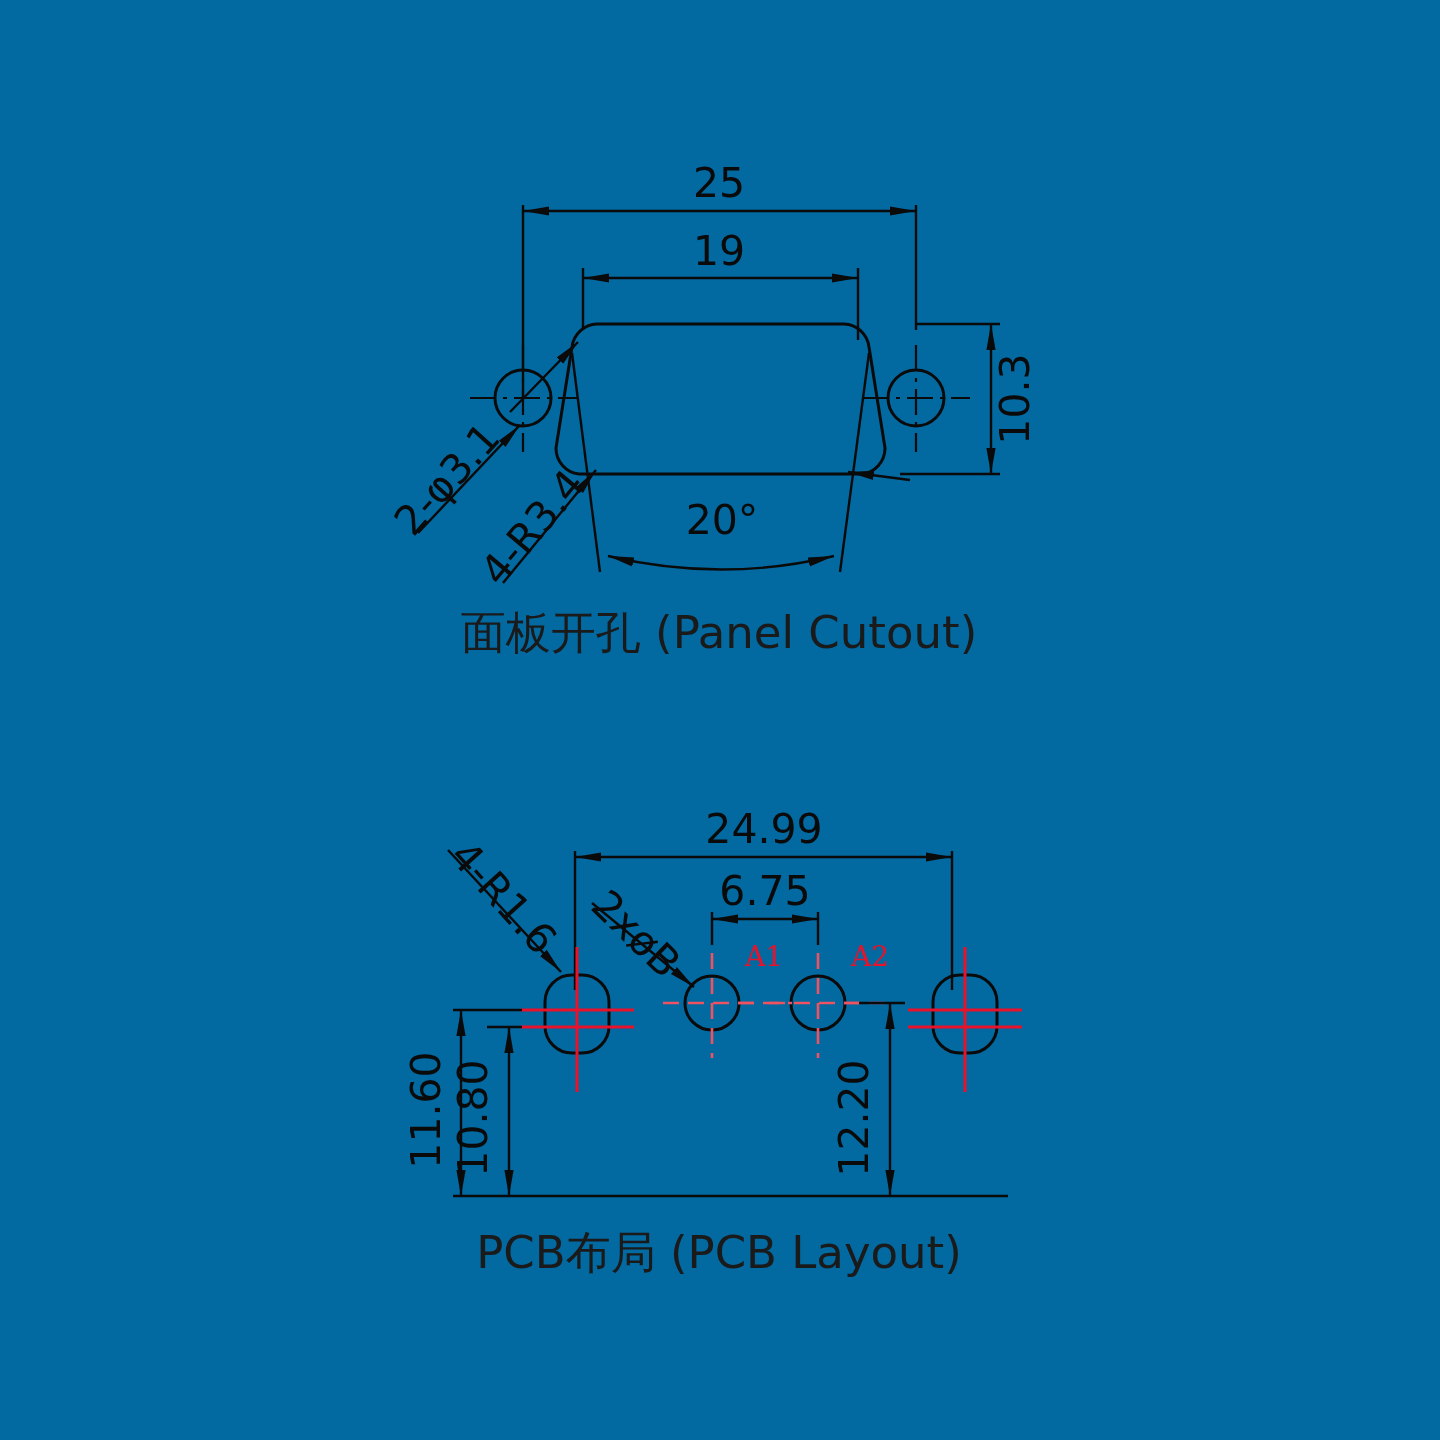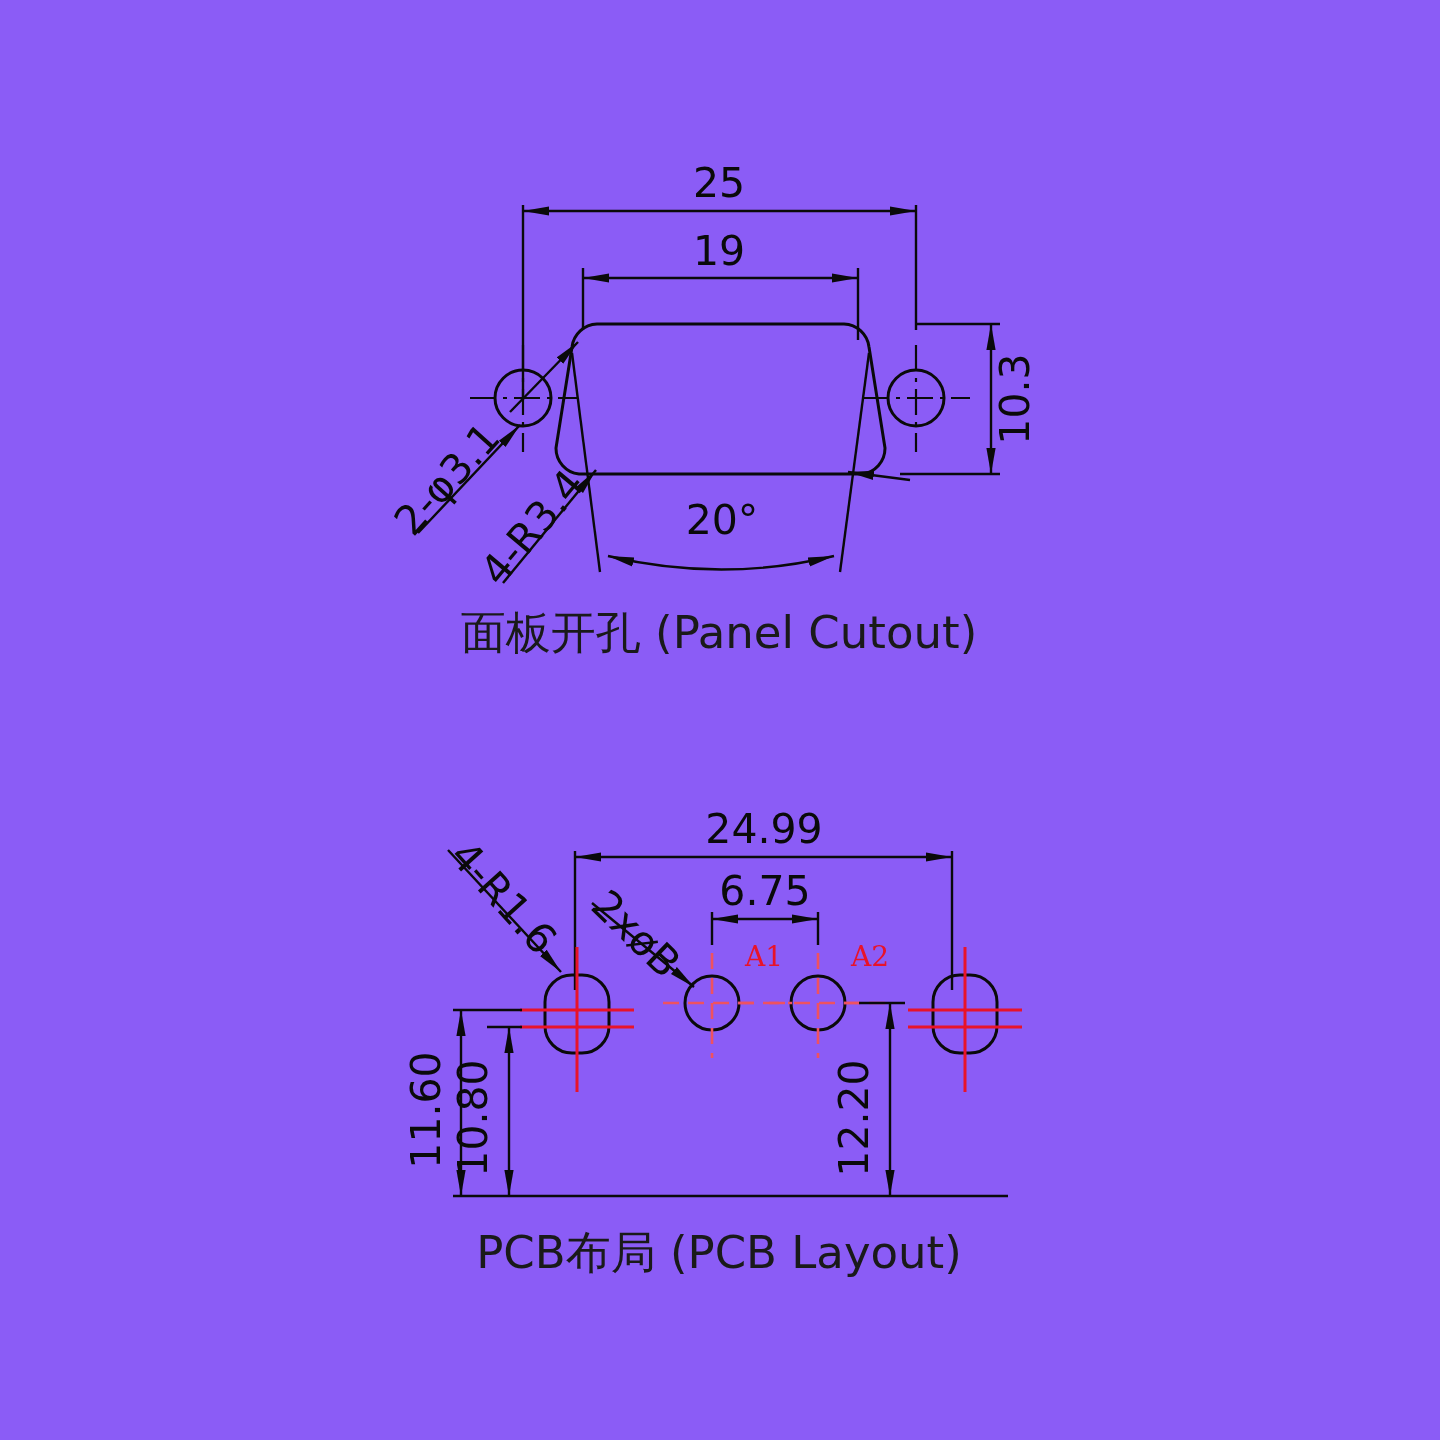--- a/index.html
+++ b/index.html
@@ -11,21 +11,21 @@
   body {
     width: 1440px;
     height: 1440px;
     font-family: "DejaVu Sans", sans-serif;
     overflow: hidden;
   }
   #drawing-root {
     position: relative;
     width: 1440px;
     height: 1440px;
-    background: #8b5cf6;
+    background: #0369a1;
   }
   svg.sheet {
     display: block;
     width: 1440px;
     height: 1440px;
   }
   .blk {
     fill: none;
     stroke: #0a0a0a;
     stroke-width: 3;

